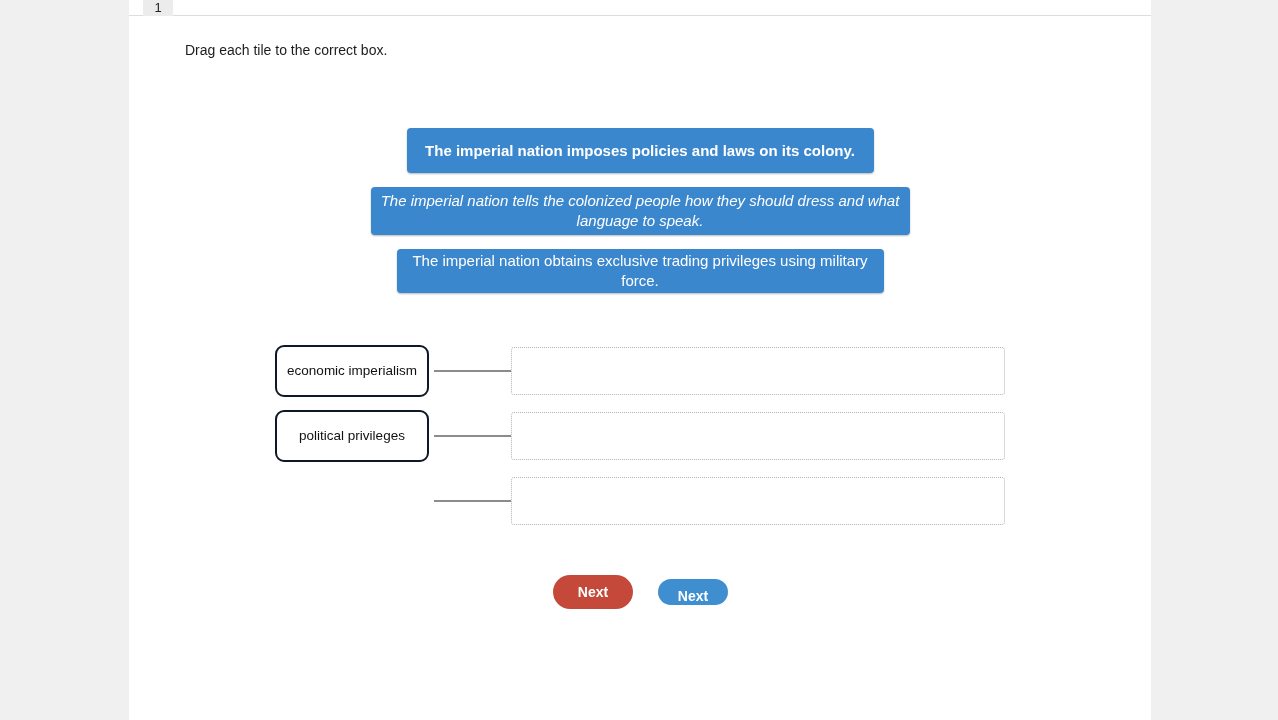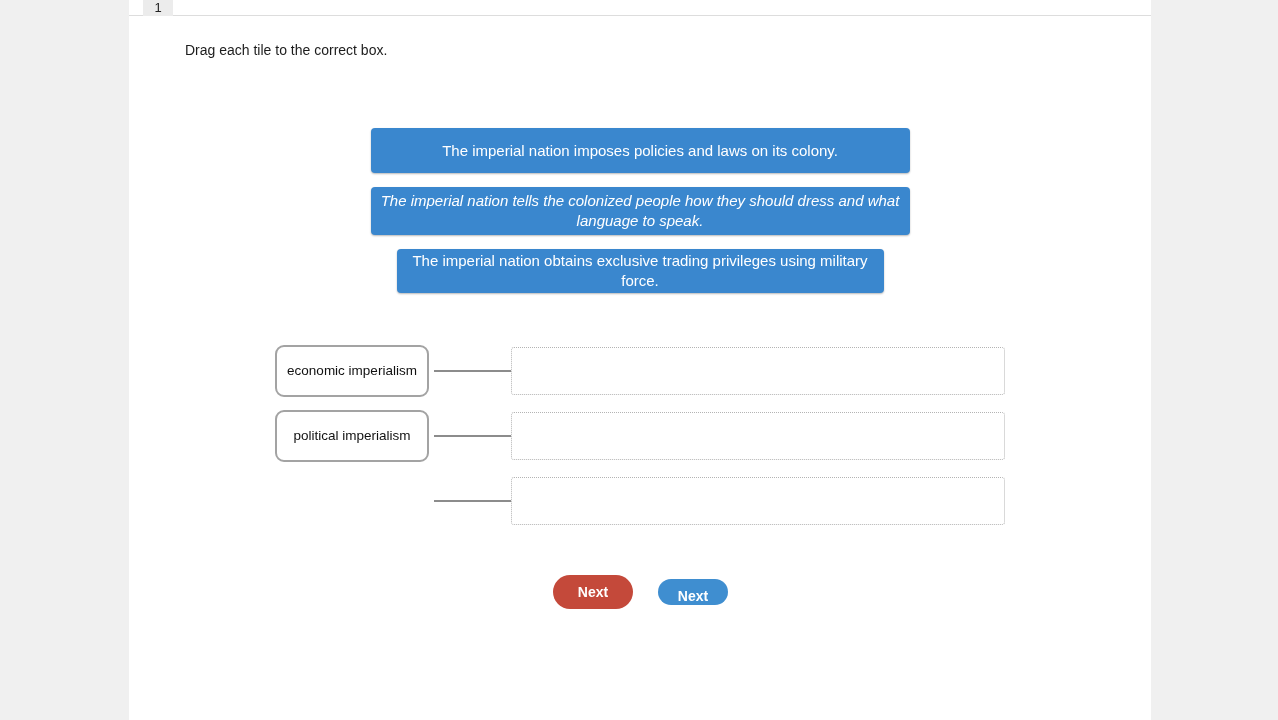--- a/index.html
+++ b/index.html
@@ -93,21 +93,21 @@
     text-align: center;
     display: flex;
     align-items: center;
     justify-content: center;
     line-height: 1.33;
     padding: 4px 10px;
     box-shadow: 0 1px 2px rgba(0,0,0,0.28);
     cursor: move;
     user-select: none;
   }
-  .tile-0 { width: 539px; height: 45px; }
+  .tile-0 { width: 467px; height: 45px; font-weight: bold; }
   .tile-1 { width: 539px; height: 48px; font-style: italic; }
   .tile-2 { width: 487px; height: 44px; }
 
   
   .rows {
     position: absolute;
     left: 0;
     top: 345px;
     width: 1022px;
   }
@@ -116,21 +116,21 @@
     height: 52px;
     margin-bottom: 13px;
     display: flex;
     align-items: center;
   }
   .label-box {
     position: absolute;
     left: 146px;
     width: 154px;
     height: 52px;
-    border: 2px solid #a3a3a3;
+    border: 2px solid #0f172a;
     border-radius: 9px;
     background: #ffffff;
     display: flex;
     align-items: center;
     justify-content: center;
     text-align: center;
     font-size: 13.5px;
     color: #111111;
     line-height: 1.2;
     padding: 2px 6px;
@@ -226,21 +226,21 @@
           <svg width="100" height="14" viewBox="0 0 100 14" xmlns="http://www.w3.org/2000/svg">
             <line x1="0" y1="7" x2="92" y2="7" stroke="#1a1a1a" stroke-width="1.2"></line>
             <polyline points="84,1.5 93,7 84,12.5" fill="none" stroke="#1a1a1a" stroke-width="1.4"></polyline>
           </svg>
         </span>
         <div class="drop-zone"></div>
       </div>
 
       <div class="row">
         <div class="label-box">
-          <span>political imperialism</span>
+          <span>political privileges</span>
         </div>
         <span class="arrow">
           <svg width="100" height="14" viewBox="0 0 100 14" xmlns="http://www.w3.org/2000/svg">
             <line x1="0" y1="7" x2="92" y2="7" stroke="#1a1a1a" stroke-width="1.2"></line>
             <polyline points="84,1.5 93,7 84,12.5" fill="none" stroke="#1a1a1a" stroke-width="1.4"></polyline>
           </svg>
         </span>
         <div class="drop-zone"></div>
       </div>
 

